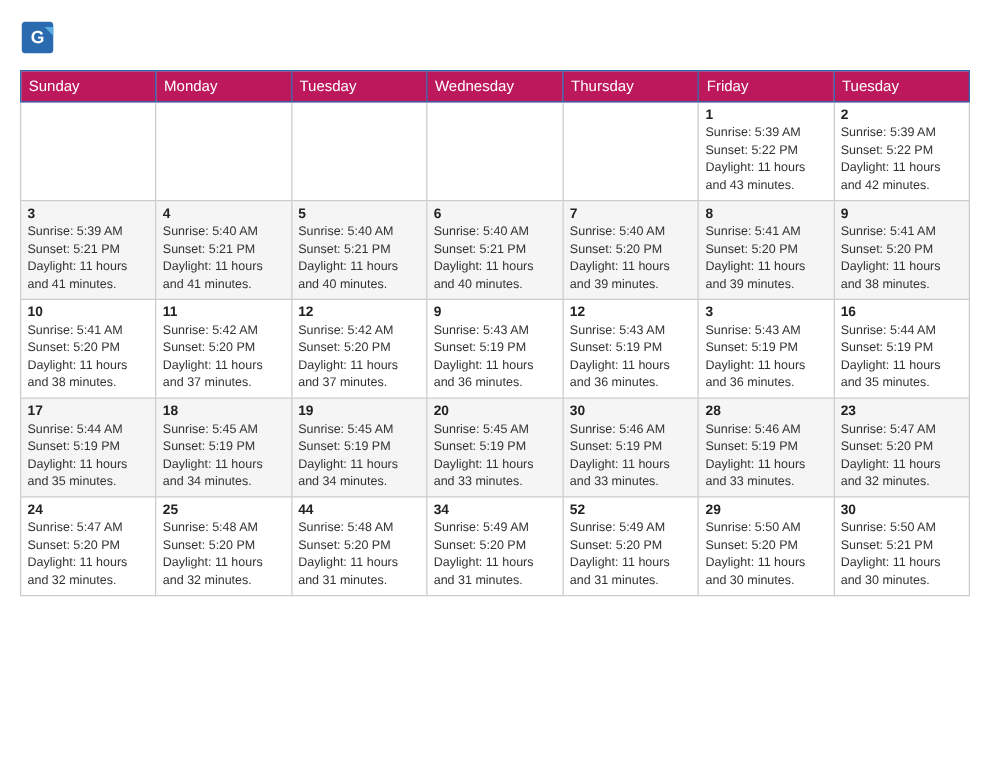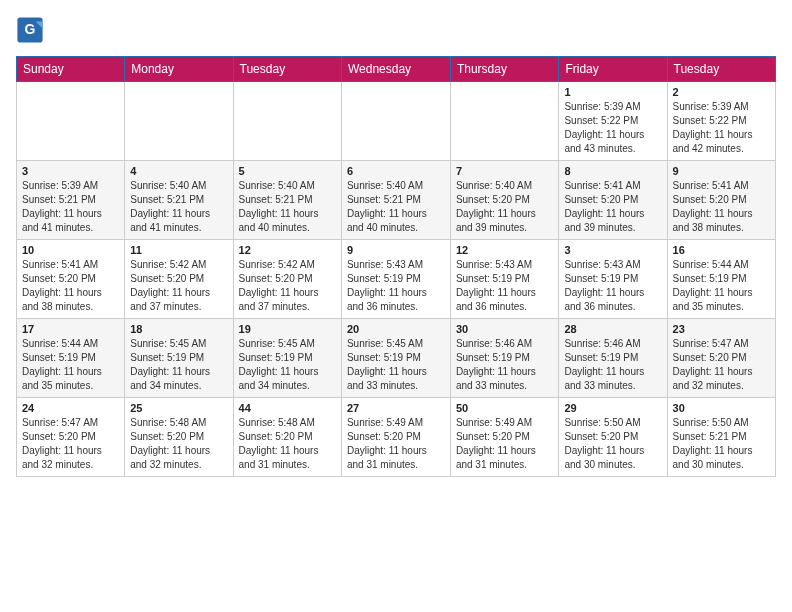--- a/index.html
+++ b/index.html
@@ -230,25 +230,25 @@
         </td>
         <td>
           <div class="day-num">25</div>
           <div class="day-info">Sunrise: 5:48 AM<br>Sunset: 5:20 PM<br>Daylight: 11 hours<br>and 32 minutes.</div>
         </td>
         <td>
           <div class="day-num">44</div>
           <div class="day-info">Sunrise: 5:48 AM<br>Sunset: 5:20 PM<br>Daylight: 11 hours<br>and 31 minutes.</div>
         </td>
         <td>
-          <div class="day-num">27</div>
+          <div class="day-num">34</div>
           <div class="day-info">Sunrise: 5:49 AM<br>Sunset: 5:20 PM<br>Daylight: 11 hours<br>and 31 minutes.</div>
         </td>
         <td>
-          <div class="day-num">50</div>
+          <div class="day-num">52</div>
           <div class="day-info">Sunrise: 5:49 AM<br>Sunset: 5:20 PM<br>Daylight: 11 hours<br>and 31 minutes.</div>
         </td>
         <td>
           <div class="day-num">29</div>
           <div class="day-info">Sunrise: 5:50 AM<br>Sunset: 5:20 PM<br>Daylight: 11 hours<br>and 30 minutes.</div>
         </td>
         <td>
           <div class="day-num">30</div>
           <div class="day-info">Sunrise: 5:50 AM<br>Sunset: 5:21 PM<br>Daylight: 11 hours<br>and 30 minutes.</div>
         </td>

